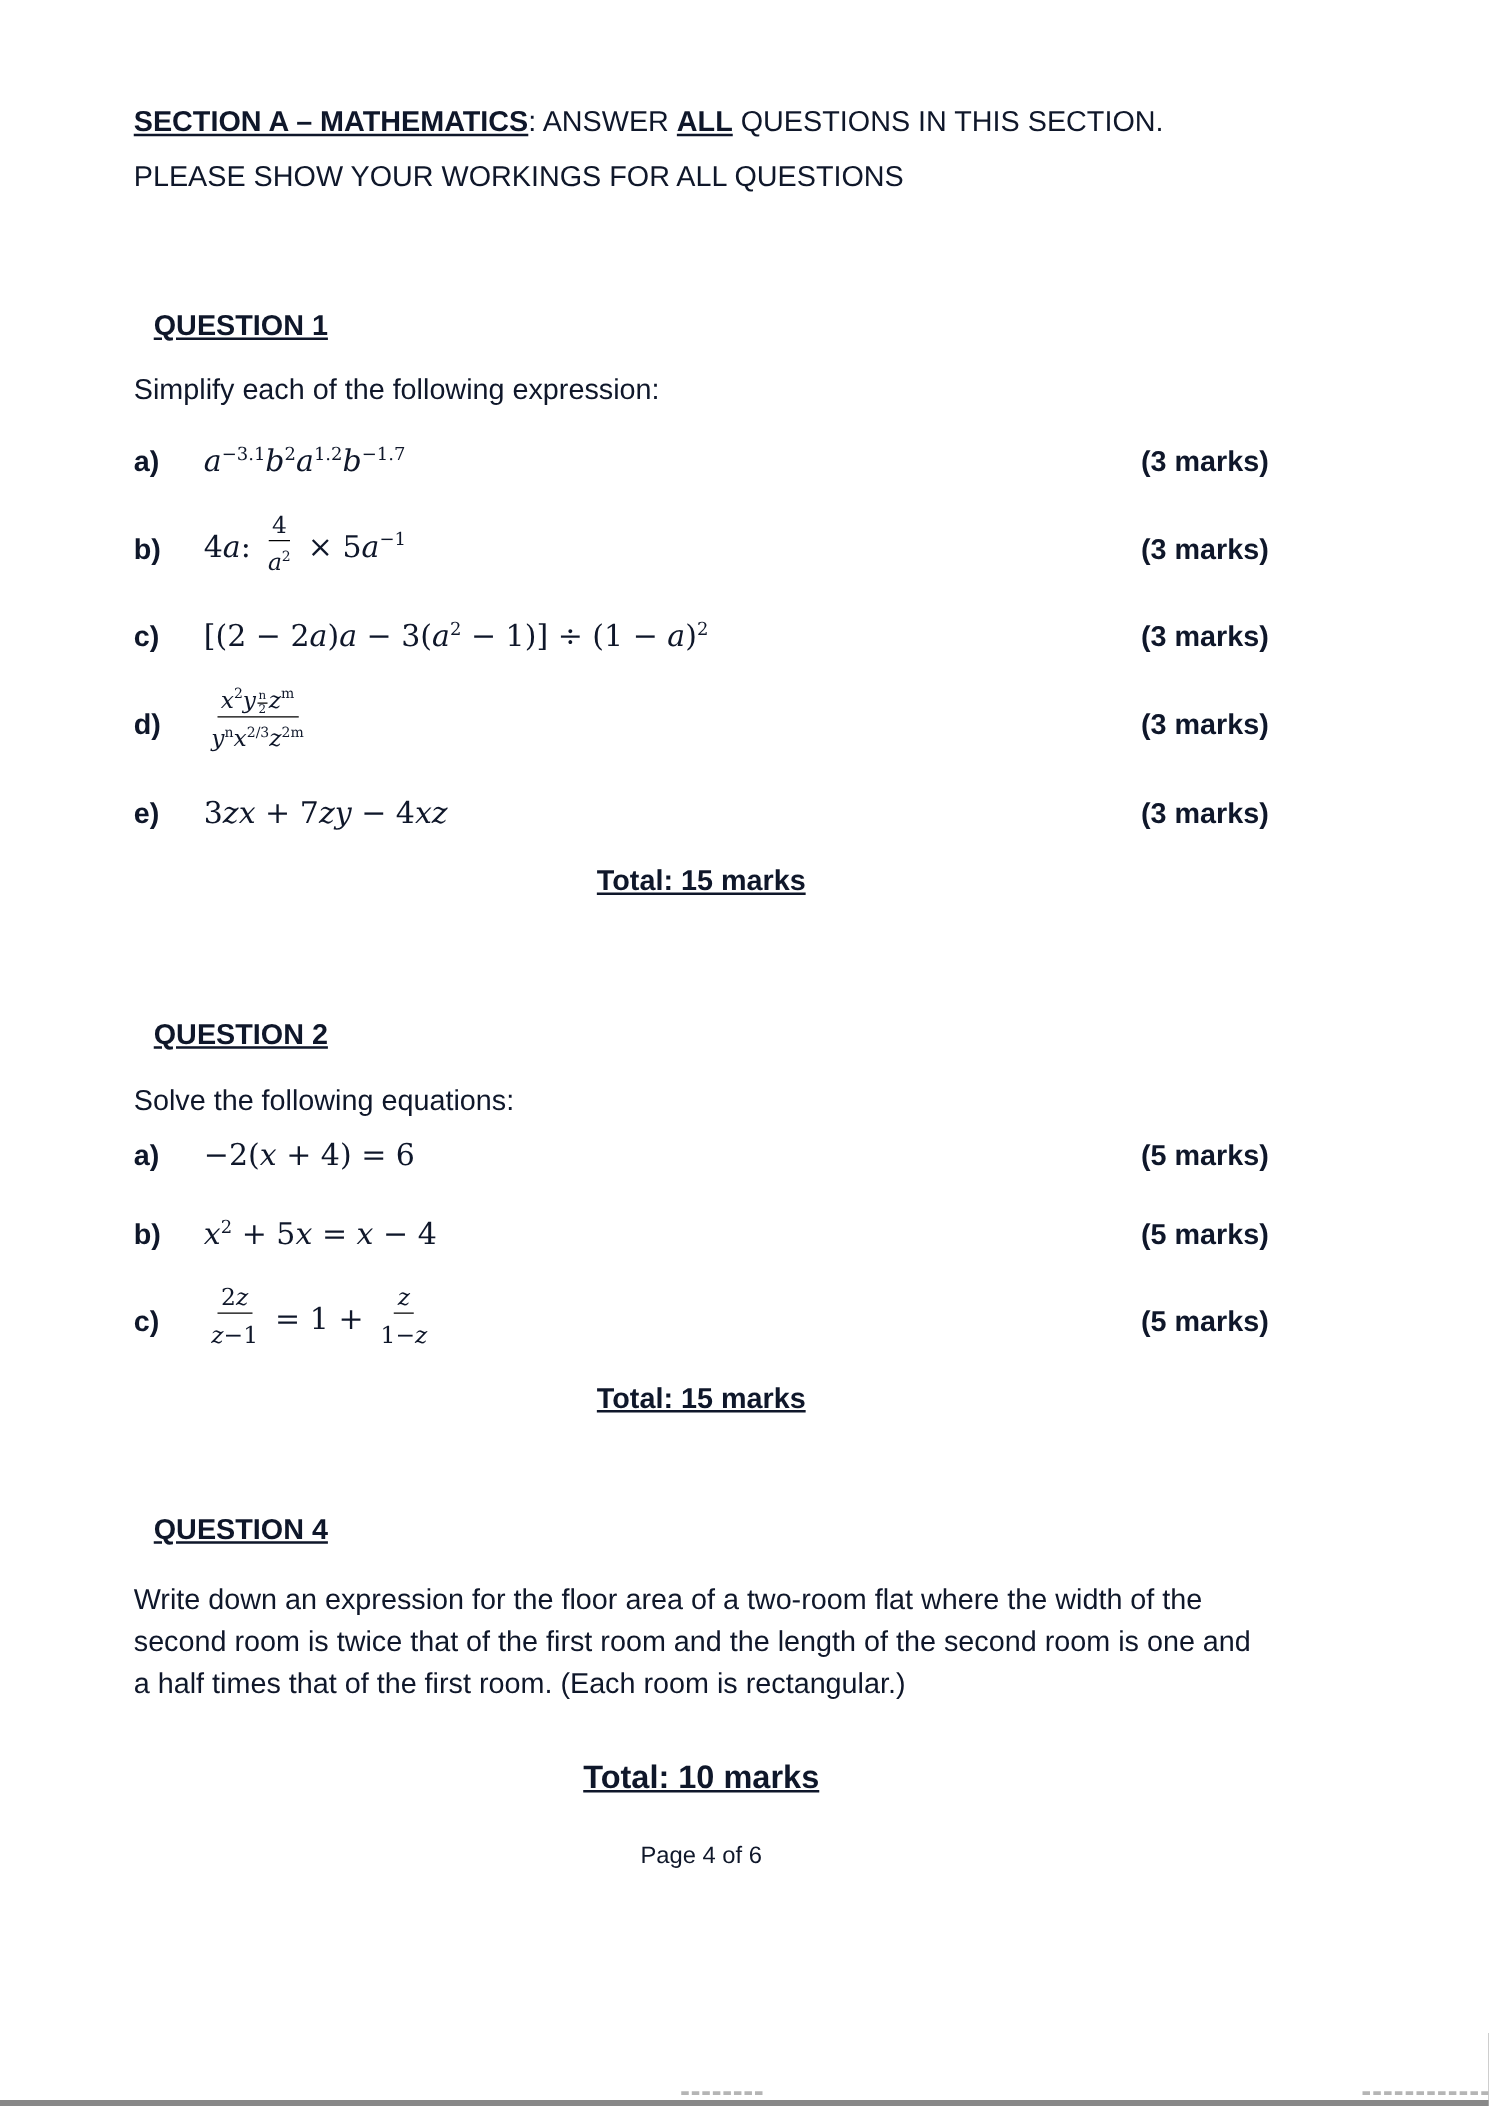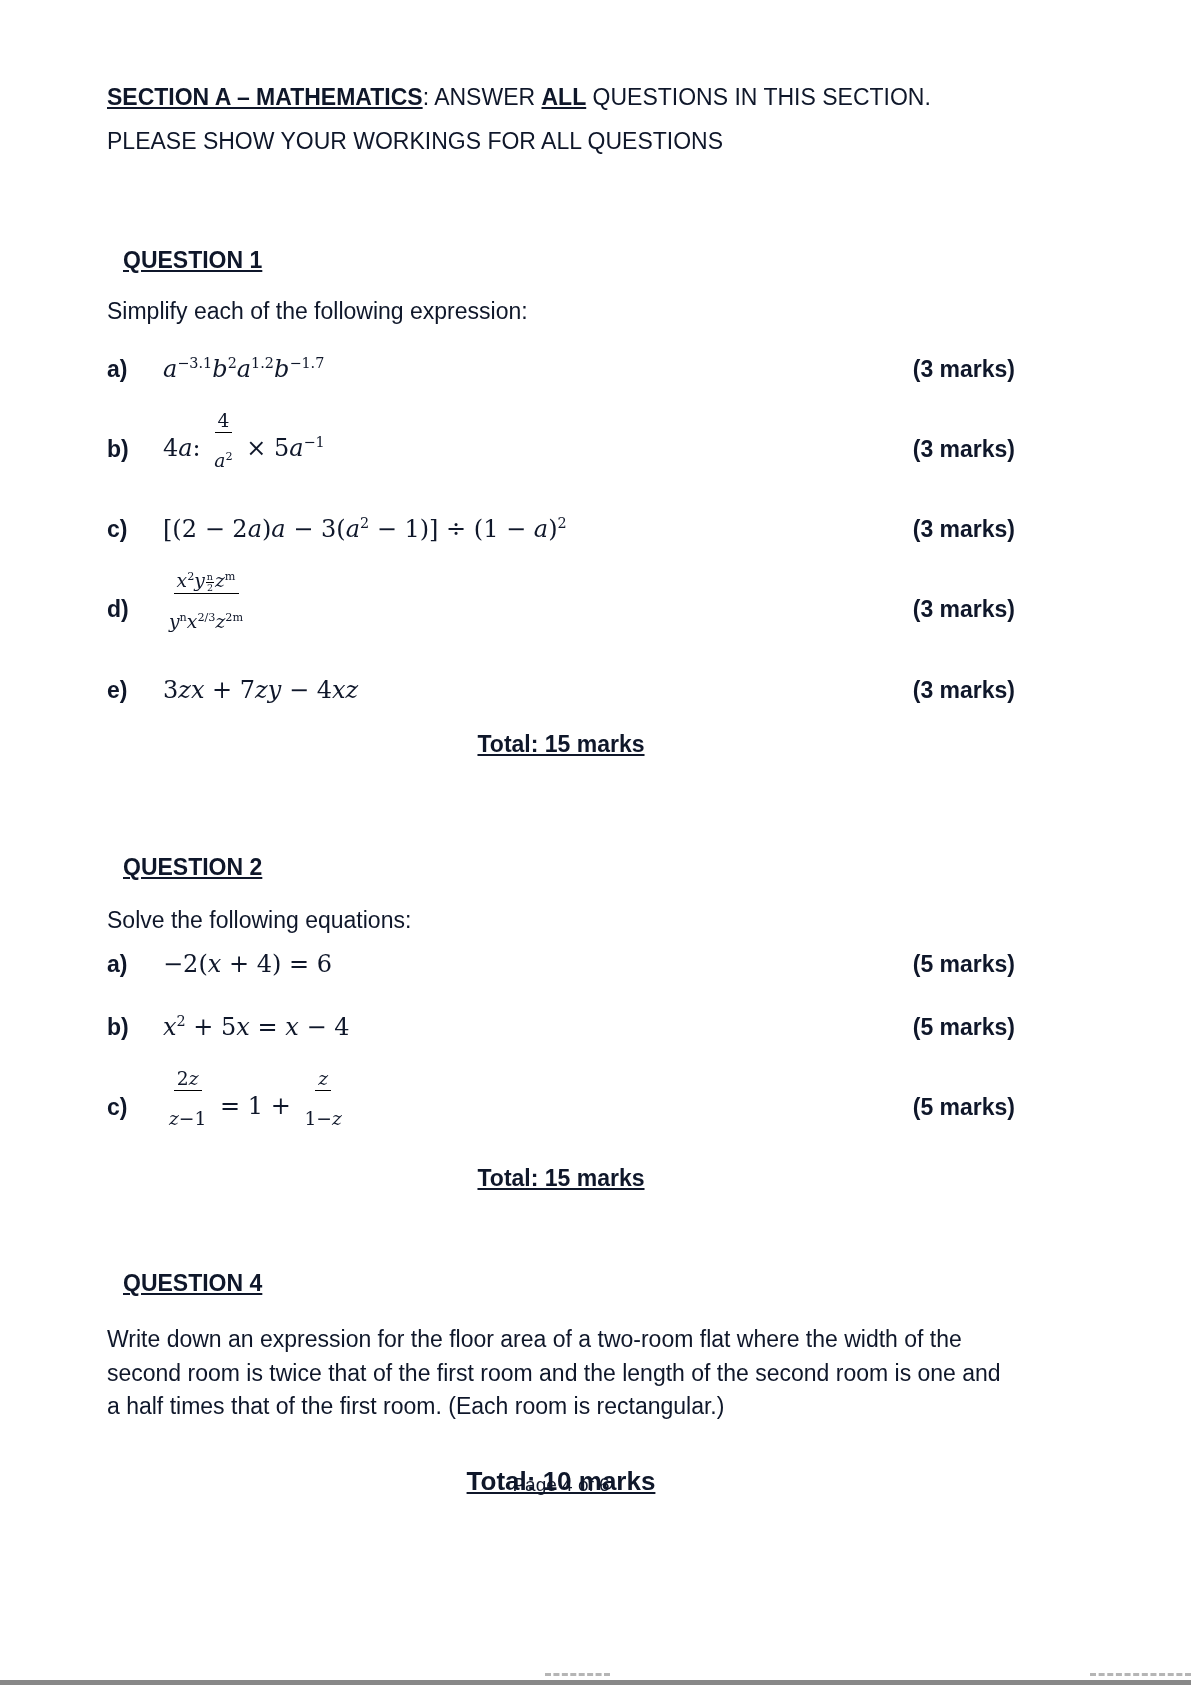--- a/index.html
+++ b/index.html
@@ -45,21 +45,21 @@
   .frac {
     display:inline-flex;
     flex-direction:column;
     align-items:center;
     vertical-align:middle;
     font-size:0.78em;
     line-height:1.15;
     margin:0 3px;
   }
   .frac .fn { border-bottom:1.5px solid #000; padding:0 3px; }
-  .frac .fd { padding:17px 3px; }
+  .frac .fd { padding:7px 3px; }
   .tfrac { font-size:0.85em; line-height:1.05; margin:0 1px; vertical-align:baseline; }
   .tfrac .fn { border-bottom:1px solid #000; padding:0 1px; }
   .tfrac .fd { padding:0 1px; }
   .total {
     text-align:center;
     font-weight:bold;
     text-decoration:underline;
     margin:8px 0 0 0;
   }
   .sec2 .total { margin-top:18px; }

